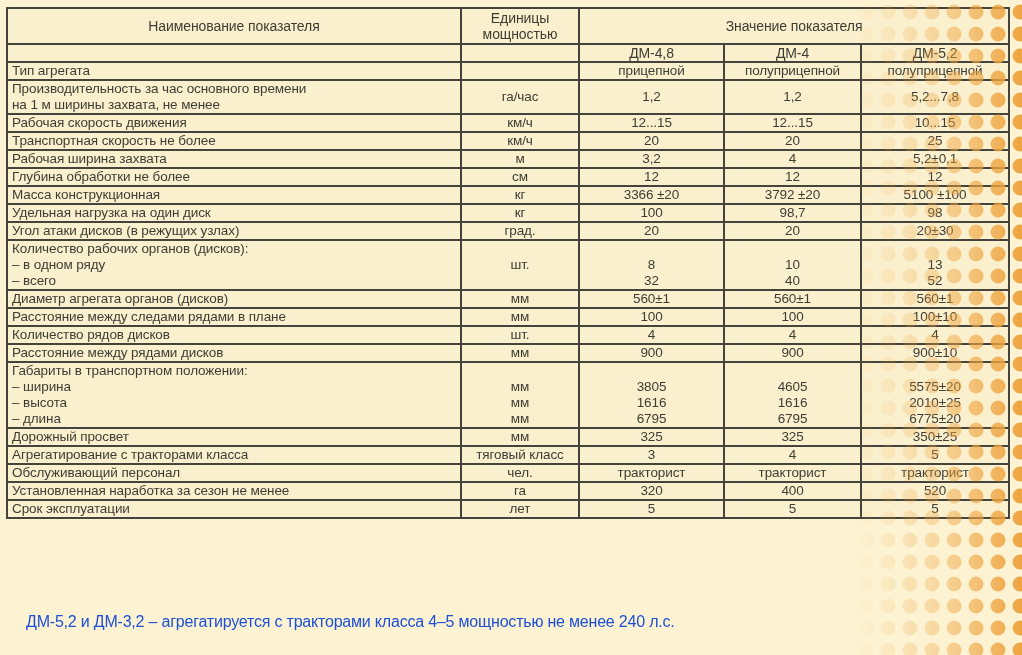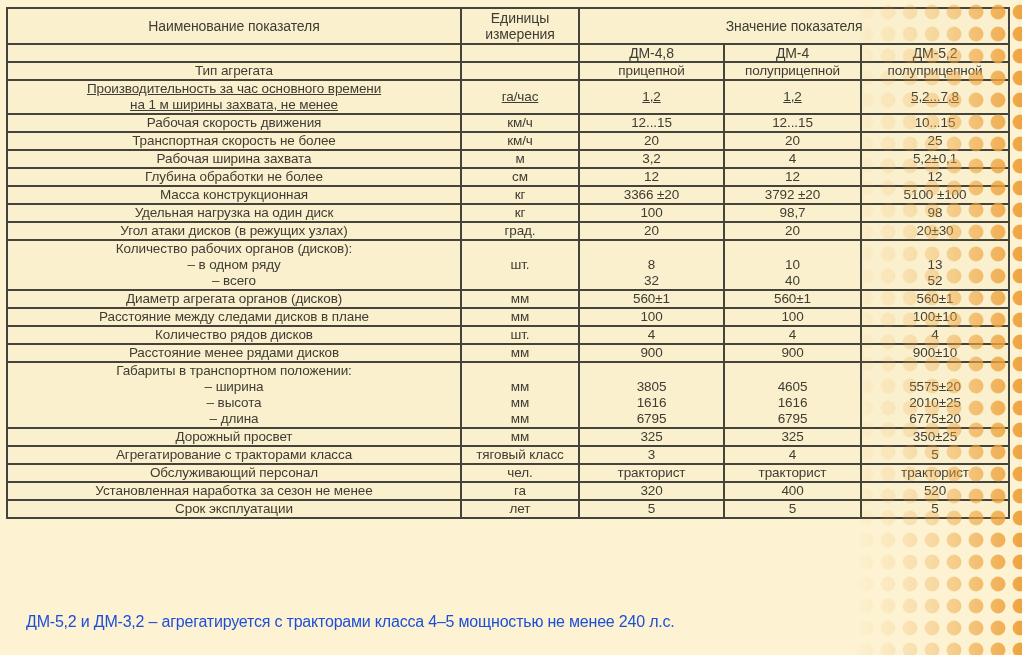--- a/index.html
+++ b/index.html
@@ -28,23 +28,23 @@
     white-space: pre-line;
     vertical-align: middle;
     padding: 0 4px;
     height: 17px;
     font-weight: normal;
     color: #3e3c34;
   }
   table.spec thead tr.hdr-main { height: 36px; }
   table.spec thead tr.hdr-models { height: 17px; }
   table.spec th { text-align: center; font-size: 14px; }
-  td.c-name { text-align: center; padding-left: 7px; }
+  td.c-name { text-align: left; padding-left: 7px; }
   td.c-units, td.c-val { text-align: center; }
-  tr.tall2 { height: 33px; text-decoration: underline; }
+  tr.tall2 { height: 33px; }
   tr.tall3 { height: 50px; }
   tr.tall4 { height: 66px; padding-left: 7px; }
 
   .footer-note {
     position: absolute;
     left: 26px;
     top: 610px;
     font-size: 16px;
     line-height: 24px;
     letter-spacing: -0.2px;
@@ -75,21 +75,21 @@
         <col style="width:454px">
         <col style="width:118px">
         <col style="width:145px">
         <col style="width:137px">
         <col style="width:148px">
       </colgroup>
       <thead>
         <tr class="hdr-main">
           <th>Наименование показателя</th>
           <th>Единицы
-измерения</th>
+мощностью</th>
           <th colspan="3">Значение показателя</th>
         </tr>
         <tr class="hdr-models">
           <th></th>
           <th></th>
           <th>ДМ-4,8</th>
           <th>ДМ-4</th>
           <th>ДМ-5,2</th>
         </tr>
       </thead>
@@ -174,35 +174,35 @@
 52</td>
           </tr>
           <tr>
             <td class="c-name">Диаметр агрегата органов (дисков)</td>
             <td class="c-units">мм</td>
             <td class="c-val">560±1</td>
             <td class="c-val">560±1</td>
             <td class="c-val">560±1</td>
           </tr>
           <tr>
-            <td class="c-name">Расстояние между следами дисков в плане</td>
+            <td class="c-name">Расстояние между следами рядами в плане</td>
             <td class="c-units">мм</td>
             <td class="c-val">100</td>
             <td class="c-val">100</td>
             <td class="c-val">100±10</td>
           </tr>
           <tr>
             <td class="c-name">Количество рядов дисков</td>
             <td class="c-units">шт.</td>
             <td class="c-val">4</td>
             <td class="c-val">4</td>
             <td class="c-val">4</td>
           </tr>
           <tr>
-            <td class="c-name">Расстояние менее рядами дисков</td>
+            <td class="c-name">Расстояние между рядами дисков</td>
             <td class="c-units">мм</td>
             <td class="c-val">900</td>
             <td class="c-val">900</td>
             <td class="c-val">900±10</td>
           </tr>
           <tr class="tall4">
             <td class="c-name">Габариты в транспортном положении:
 – ширина
 – высота
 – длина</td>

